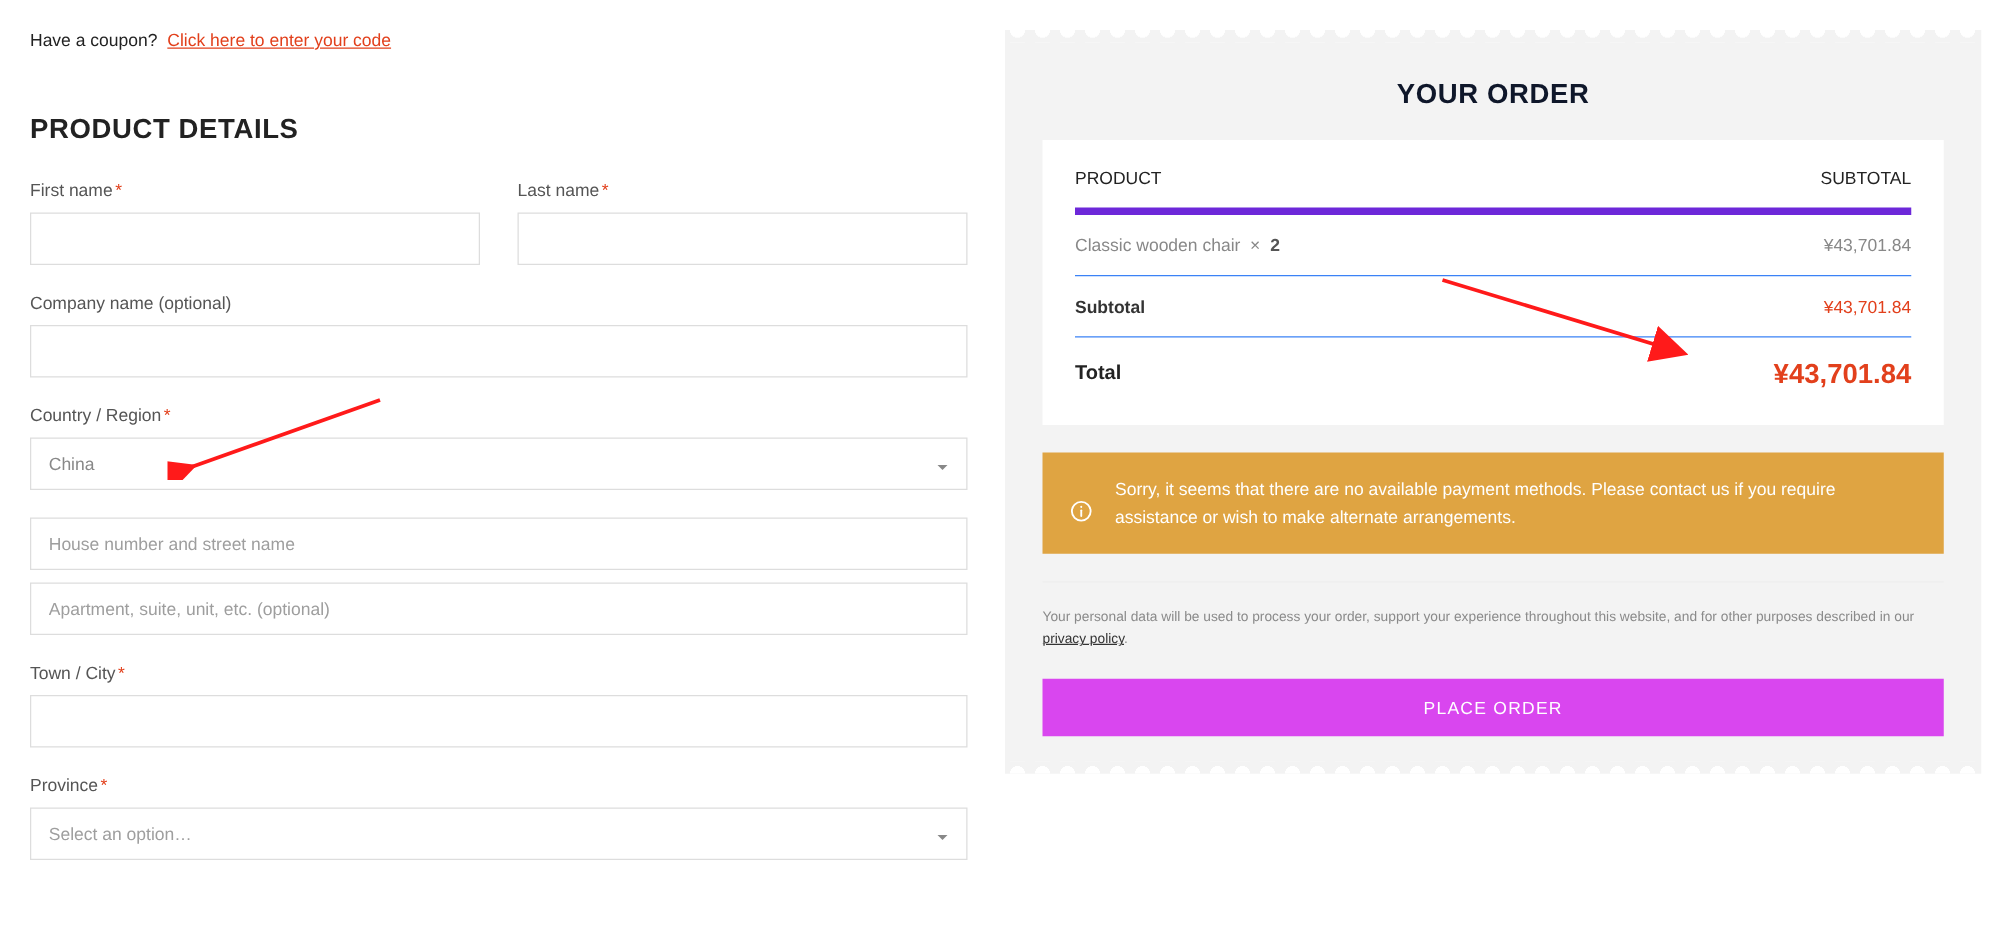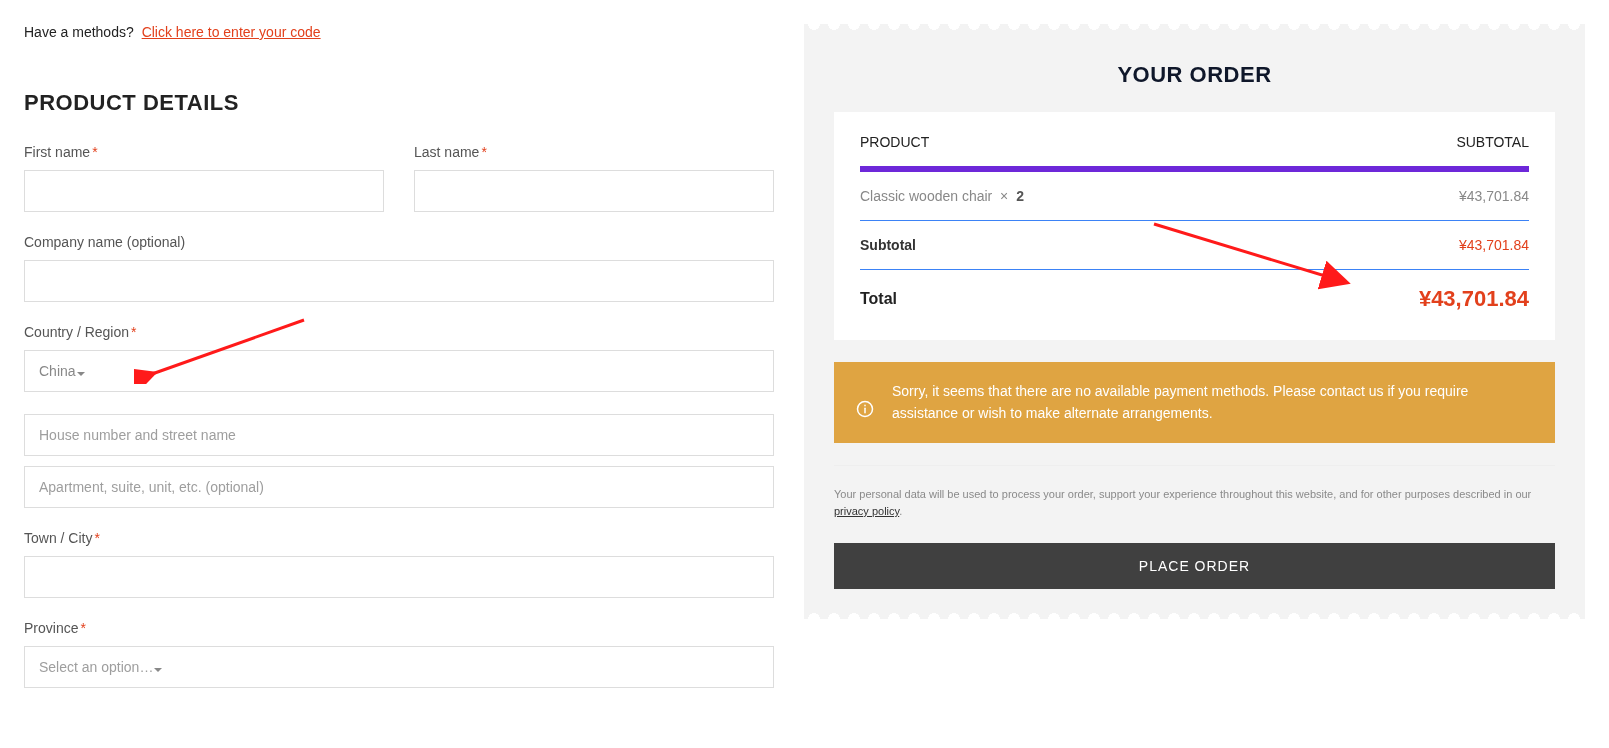--- a/index.html
+++ b/index.html
@@ -59,20 +59,21 @@
     padding: 0 14px;
     font-size: 14px;
     color: #333;
     outline: none;
   }
   .text-input::placeholder { color: #9e9e9e; }
 
   .select-box {
     display: flex;
     align-items: center;
+    justify-content: space-between;
     cursor: pointer;
     color: #777;
   }
   .select-box .value { color: #888; }
   .select-box.placeholder .value { color: #9e9e9e; }
   .chevron {
     width: 10px; height: 10px;
     display: inline-block;
   }
   .chevron svg { width: 10px; height: 10px; fill: #888; }
@@ -159,21 +160,21 @@
     margin-top: 20px;
     font-size: 11px;
     color: #8a8a8a;
     line-height: 1.6;
   }
   .privacy-text .privacy-link { color: #333; }
 
   .place-order-btn {
     margin-top: 22px;
     width: 100%;
-    background: #404040;
+    background: #d946ef;
     color: #fff;
     border: none;
     height: 46px;
     font-size: 14px;
     letter-spacing: 1px;
     font-weight: 500;
     cursor: pointer;
   }
 
   
@@ -184,21 +185,21 @@
   .arrow svg { display: block; }
 
   .rel { position: relative; }
 </style>
 </head>
 <body>
 
 <div class="page">
   <div class="left-col">
     <div class="coupon-line">
-      <span>Have a methods?</span>
+      <span>Have a coupon?</span>
       <a href="#">Click here to enter your code</a>
     </div>
 
     <h2 class="section-title">PRODUCT DETAILS</h2>
 
     <div class="form-row">
       <div class="form-field">
         <label class="form-label">
           <span>First name</span><span class="required-star">*</span>
         </label>

